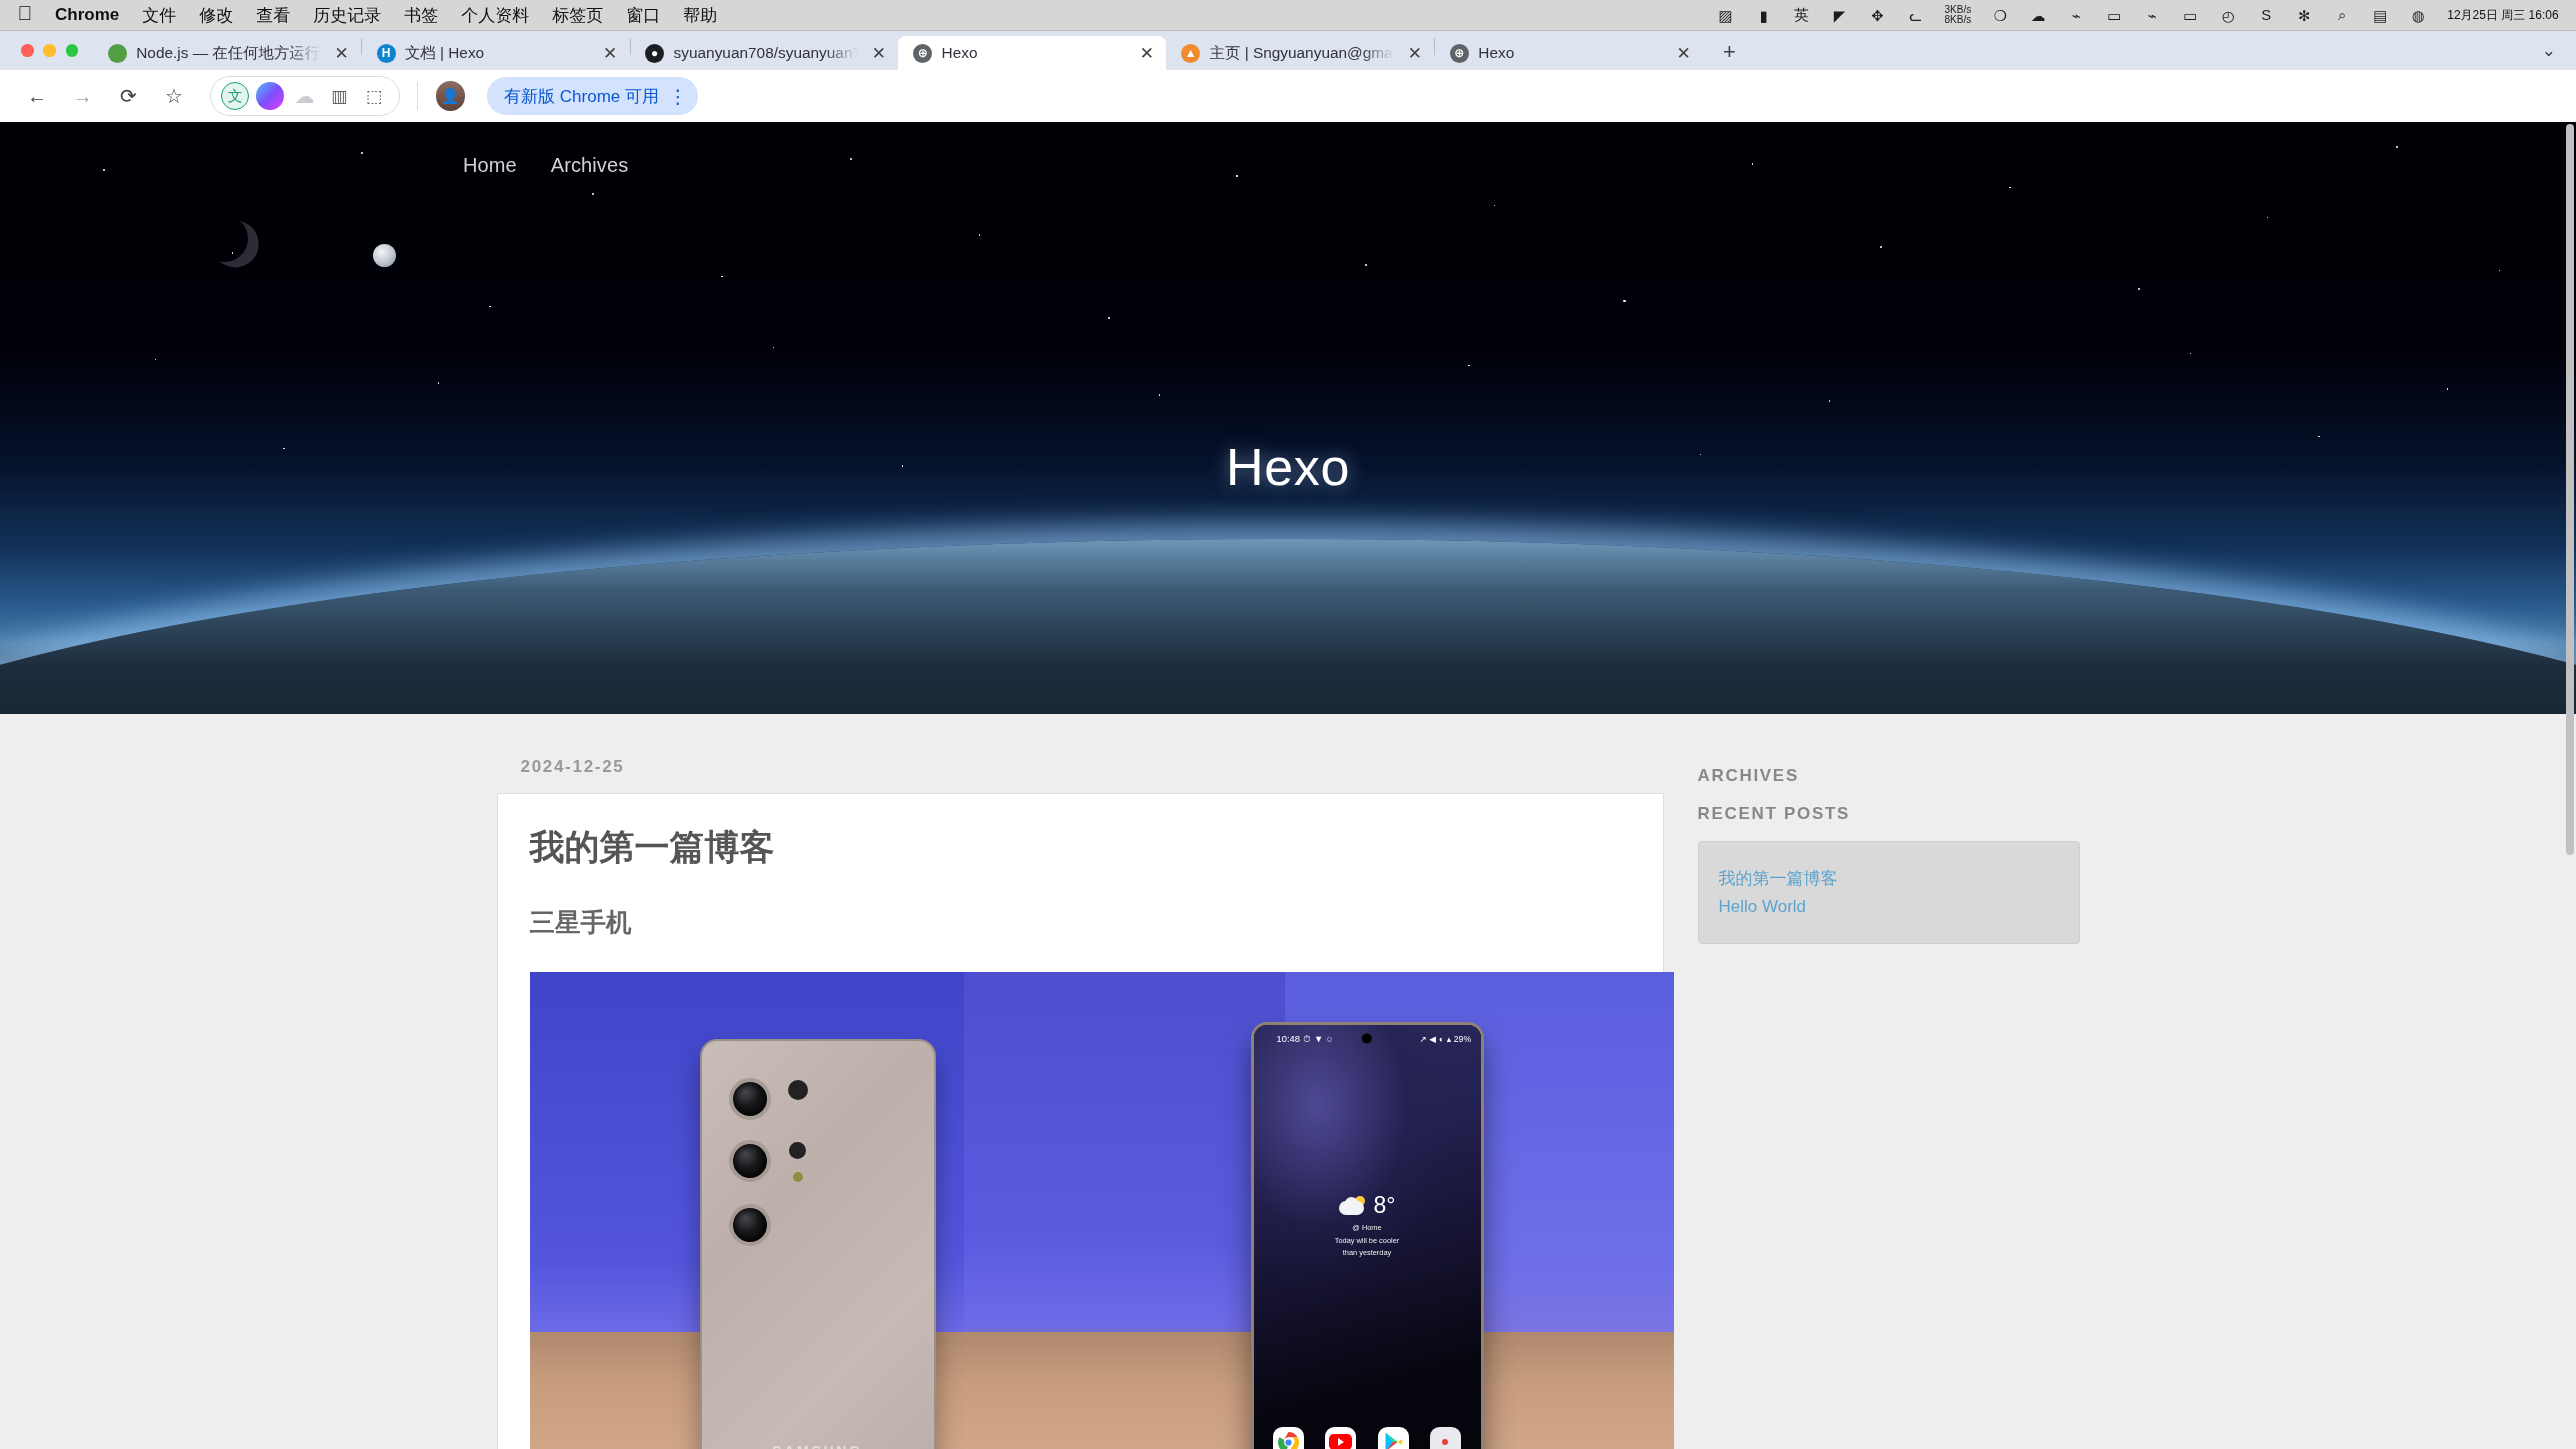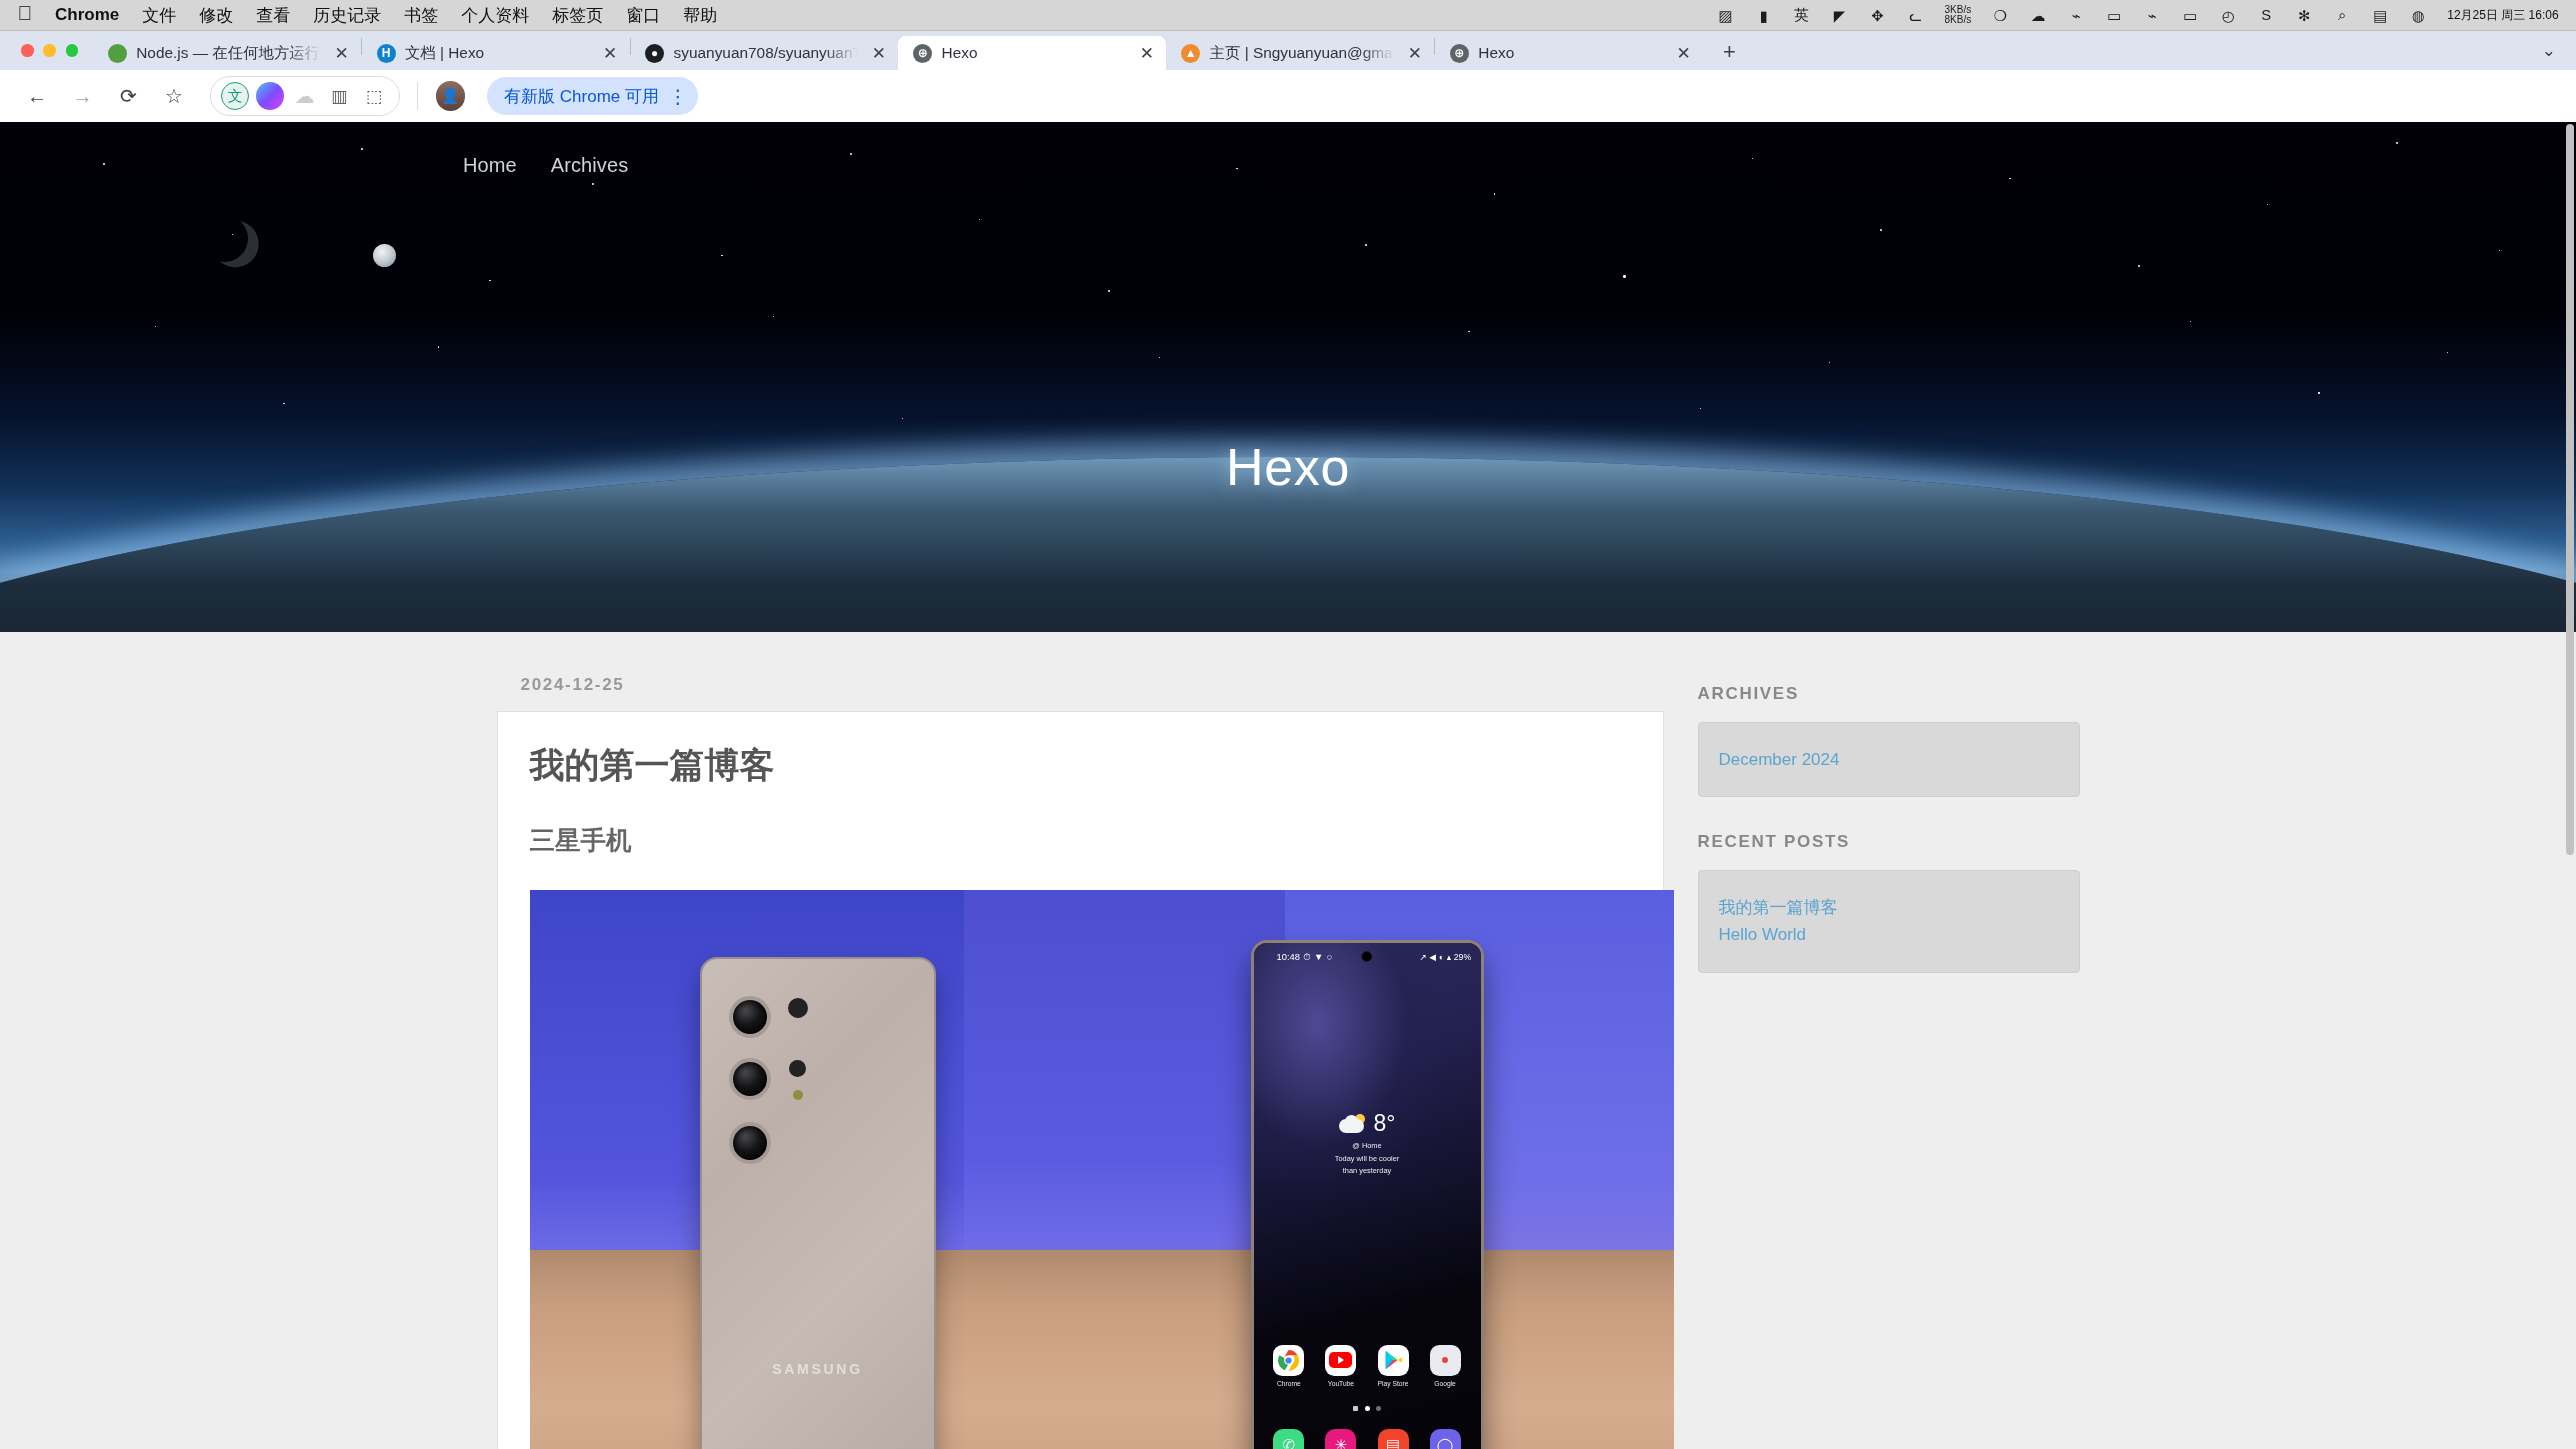--- a/index.html
+++ b/index.html
@@ -133,21 +133,21 @@
 
   
   #page {
     flex: 1 1 auto; position: relative; overflow: hidden;
     background: #eeeeee;
   }
   #page-scroll { position: absolute; inset: 0; }
 
   
   #banner {
-    height: 510px; width: 100%; position: relative; overflow: hidden;
+    height: 592px; width: 100%; position: relative; overflow: hidden;
     background:
       radial-gradient(ellipse 1208px 201px at 50% 108%, rgba(190,225,255,0.95) 0%, rgba(120,180,235,0.55) 22%, rgba(40,90,150,0.25) 45%, rgba(0,0,0,0) 70%),
       linear-gradient(to bottom, #000006 0%, #000008 38%, #06122c 58%, #123259 72%, #2b5c8e 82%, #4a7ca8 88%, #2c3c49 93%, #16202b 100%);
   }
   .stars { position: absolute; inset: 0; }
   .star { position: absolute; background: #fff; border-radius: 50%; }
   .glow-horizon {
     position: absolute; left: 0; right: 0; bottom: 64px; height: 94px;
     background: radial-gradient(ellipse 604px 47px at 50% 50%, rgba(255,255,255,0.95) 0%, rgba(180,220,255,0.45) 20%, rgba(90,150,210,0.15) 45%, rgba(0,0,0,0) 75%);
   }
@@ -631,23 +631,20 @@
                 </div>
                 <span class="side-button"></span>
               </div>
             </div>
           </article>
         </div>
 
         <aside id="side-col">
           <div>
             <div class="widget-title">ARCHIVES</div>
-            <div class="widget-box">
-              <a href="#">December 2024</a>
-            </div>
           </div>
           <div>
             <div class="widget-title">RECENT POSTS</div>
             <div class="widget-box">
               <a href="#">我的第一篇博客</a>
               <a href="#">Hello World</a>
             </div>
           </div>
         </aside>
 

